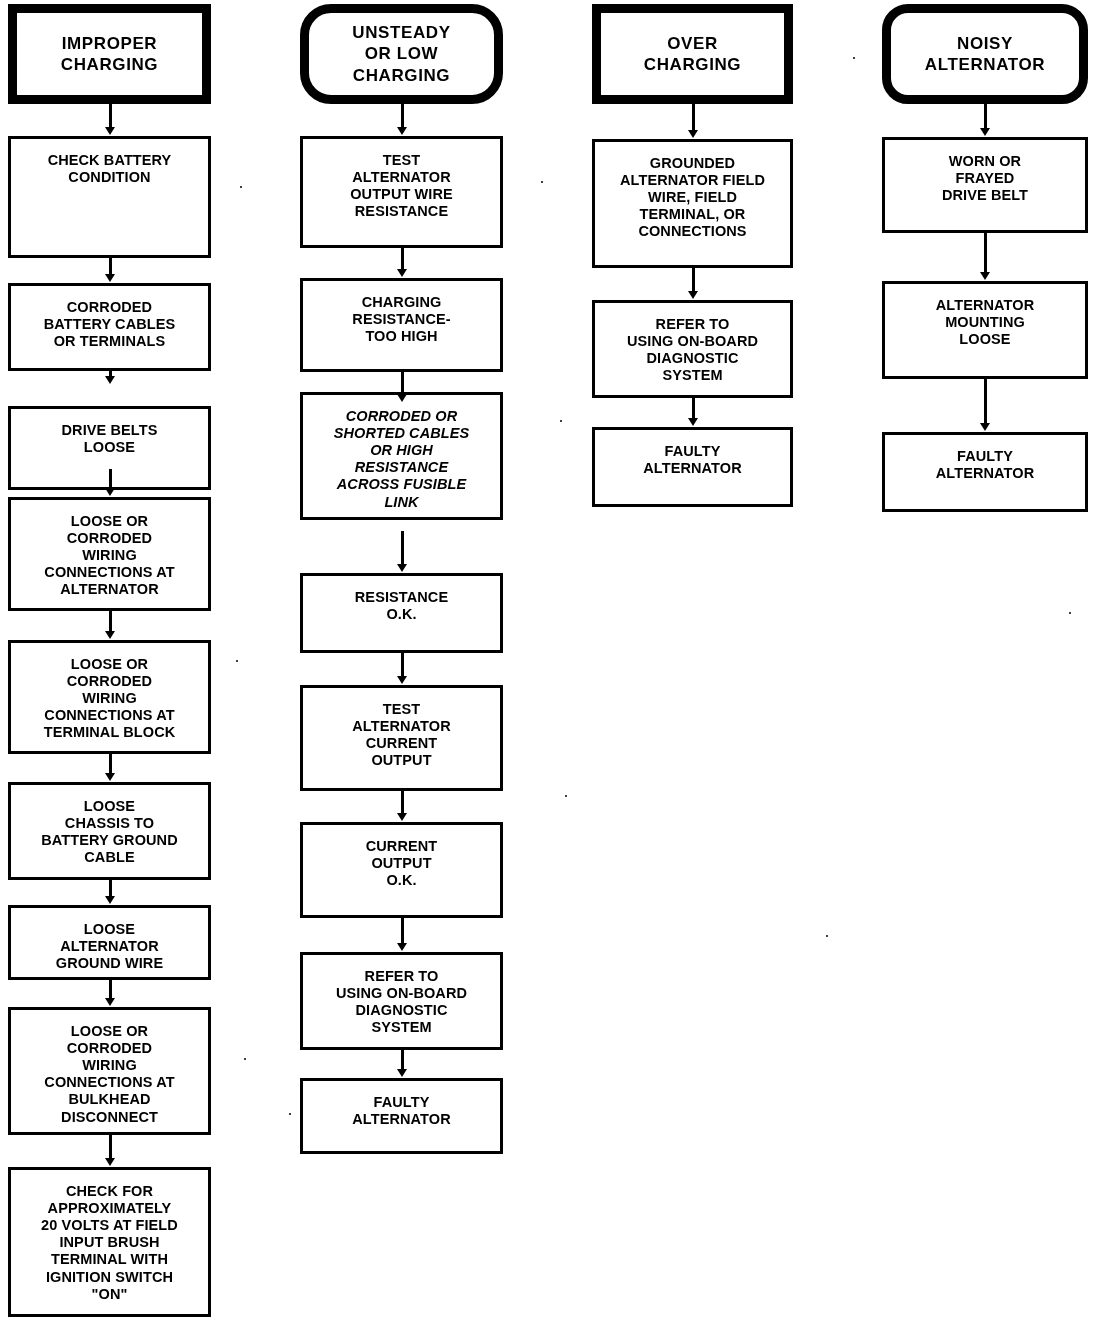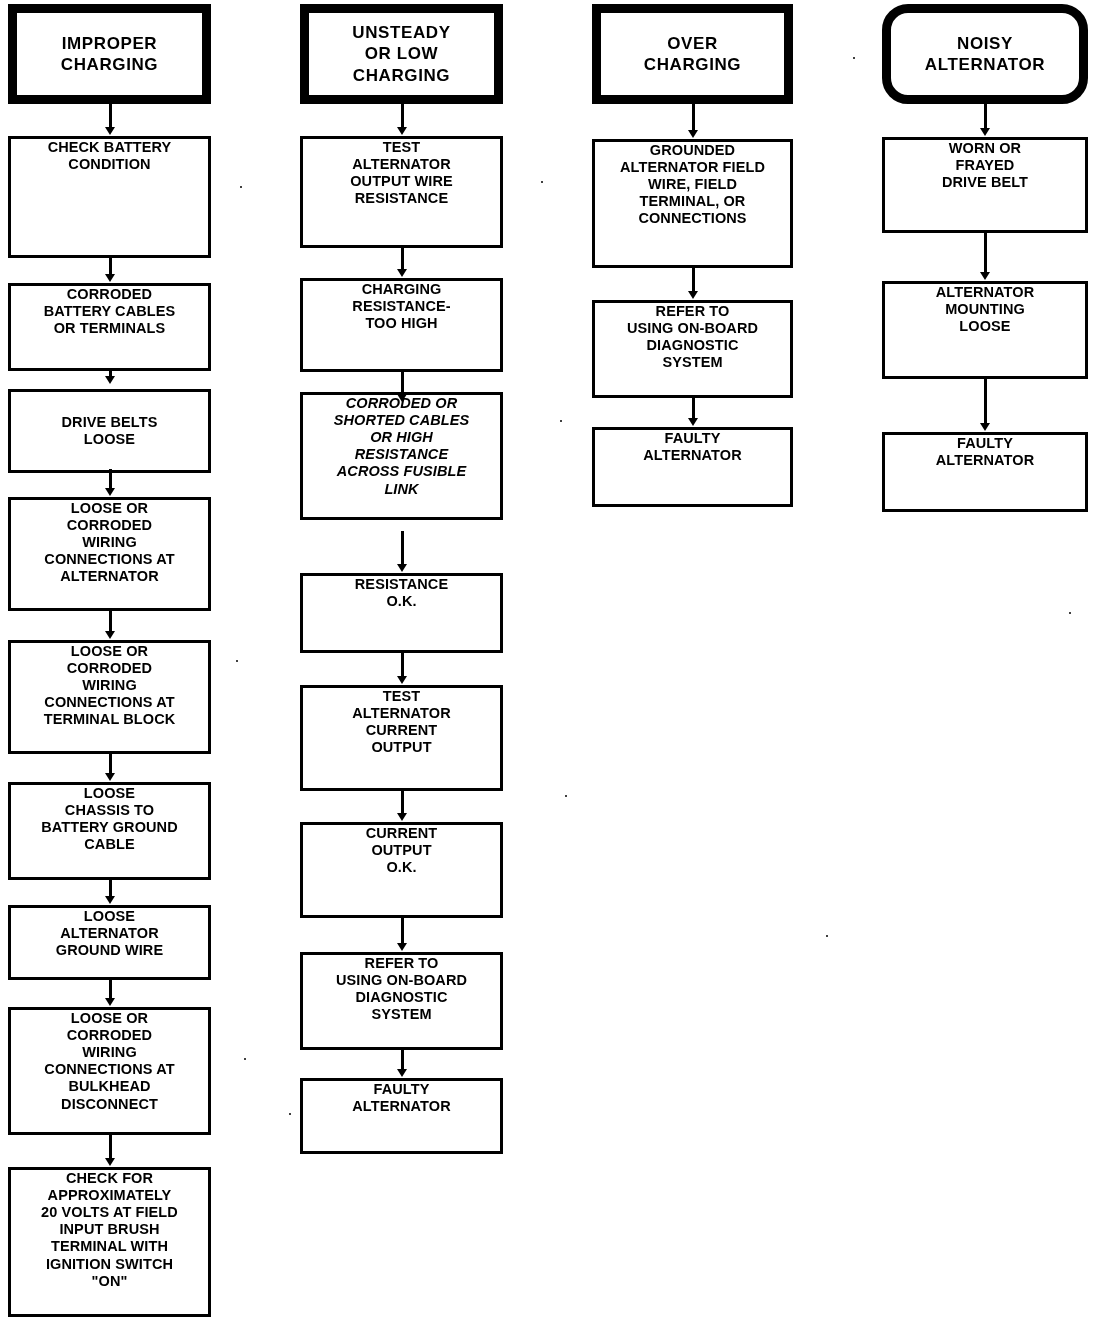--- a/index.html
+++ b/index.html
@@ -48,20 +48,21 @@
   }
   .node.header .node-label {
     font-size: 17px;
     letter-spacing: 0.6px;
     line-height: 1.25;
     padding-top: 0;
   }
   .node.step .node-label {
     font-size: 14.5px;
     font-weight: bold;
+    padding-top: 13px;
     letter-spacing: 0.1px;
   }
   .connector {
     position: absolute;
     width: 0;
   }
   .connector .stem {
     position: absolute;
     left: 0;
     top: 0;
@@ -96,21 +97,21 @@
       </div>
       <div class="node step" style="left: 8px; top: 136px; width: 203px; height: 122px;">
         <span class="node-label">CHECK BATTERY
 CONDITION</span>
       </div>
       <div class="node step" style="left: 8px; top: 283px; width: 203px; height: 88px;">
         <span class="node-label">CORRODED
 BATTERY CABLES
 OR TERMINALS</span>
       </div>
-      <div class="node step" style="left: 8px; top: 389px; width: 203px; height: 84px; align-items: center;">
+      <div class="node step" style="left: 8px; top: 406px; width: 203px; height: 84px;">
         <span class="node-label">DRIVE BELTS
 LOOSE</span>
       </div>
       <div class="node step" style="left: 8px; top: 497px; width: 203px; height: 114px;">
         <span class="node-label">LOOSE OR
 CORRODED
 WIRING
 CONNECTIONS AT
 ALTERNATOR</span>
       </div>
@@ -180,21 +181,21 @@
       <div class="connector" style="left: 109.5px; top: 980px; height: 27px;">
         <div class="stem" style="height: 21px;"></div>
         <div class="arrowhead" style="top: 18px;"></div>
       </div>
       <div class="connector" style="left: 109.5px; top: 1135px; height: 32px;">
         <div class="stem" style="height: 26px;"></div>
         <div class="arrowhead" style="top: 23px;"></div>
       </div>
     </div>
     <div class="column">
-      <div class="node header" style="left: 300px; top: 4px; width: 203px; height: 100px;">
+      <div class="node header" style="left: 300px; top: 4px; width: 203px; height: 100px; border-radius: 31px;">
         <span class="node-label">UNSTEADY
 OR LOW
 CHARGING</span>
       </div>
       <div class="node step" style="left: 300px; top: 136px; width: 203px; height: 112px;">
         <span class="node-label">TEST
 ALTERNATOR
 OUTPUT WIRE
 RESISTANCE</span>
       </div>

